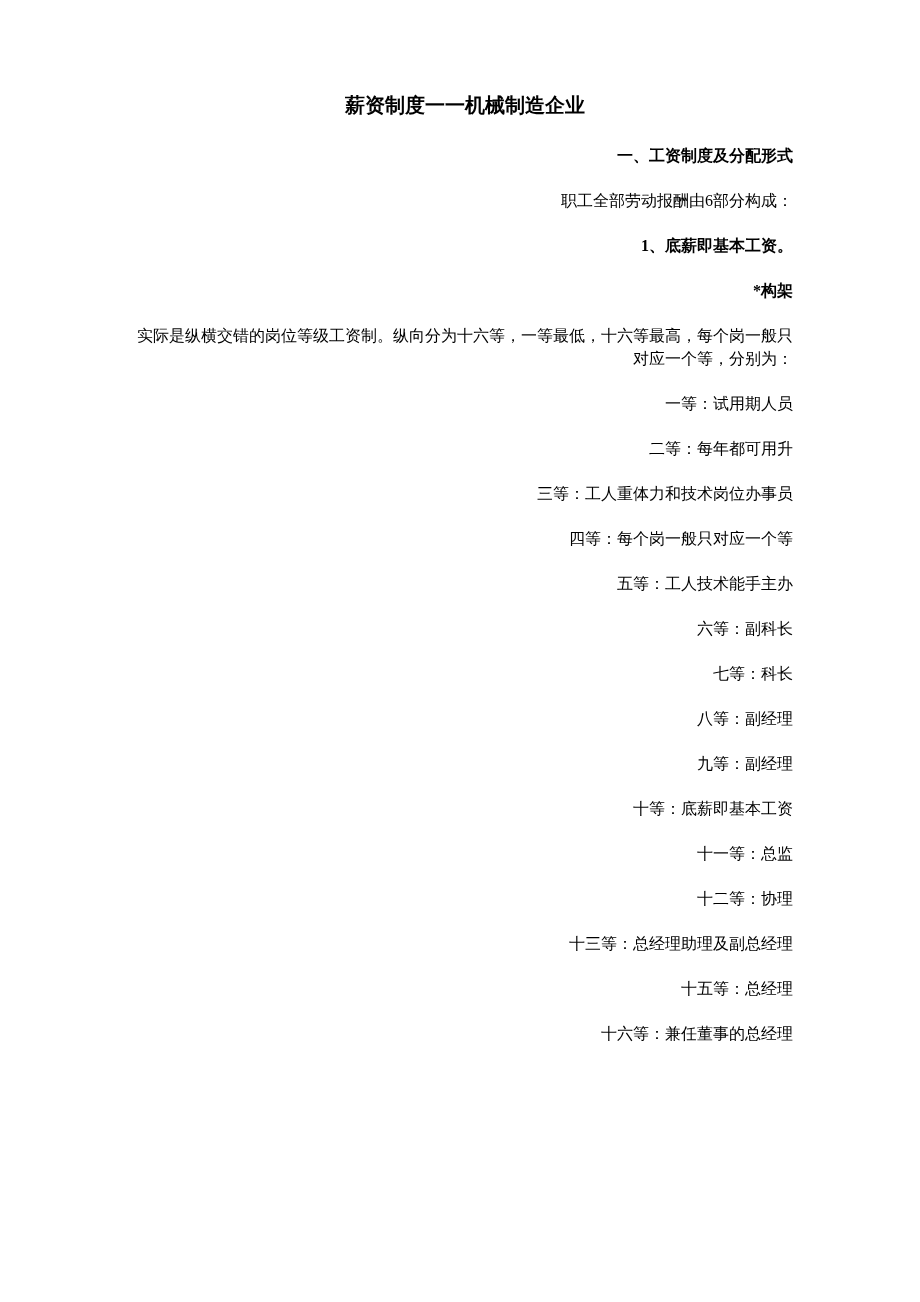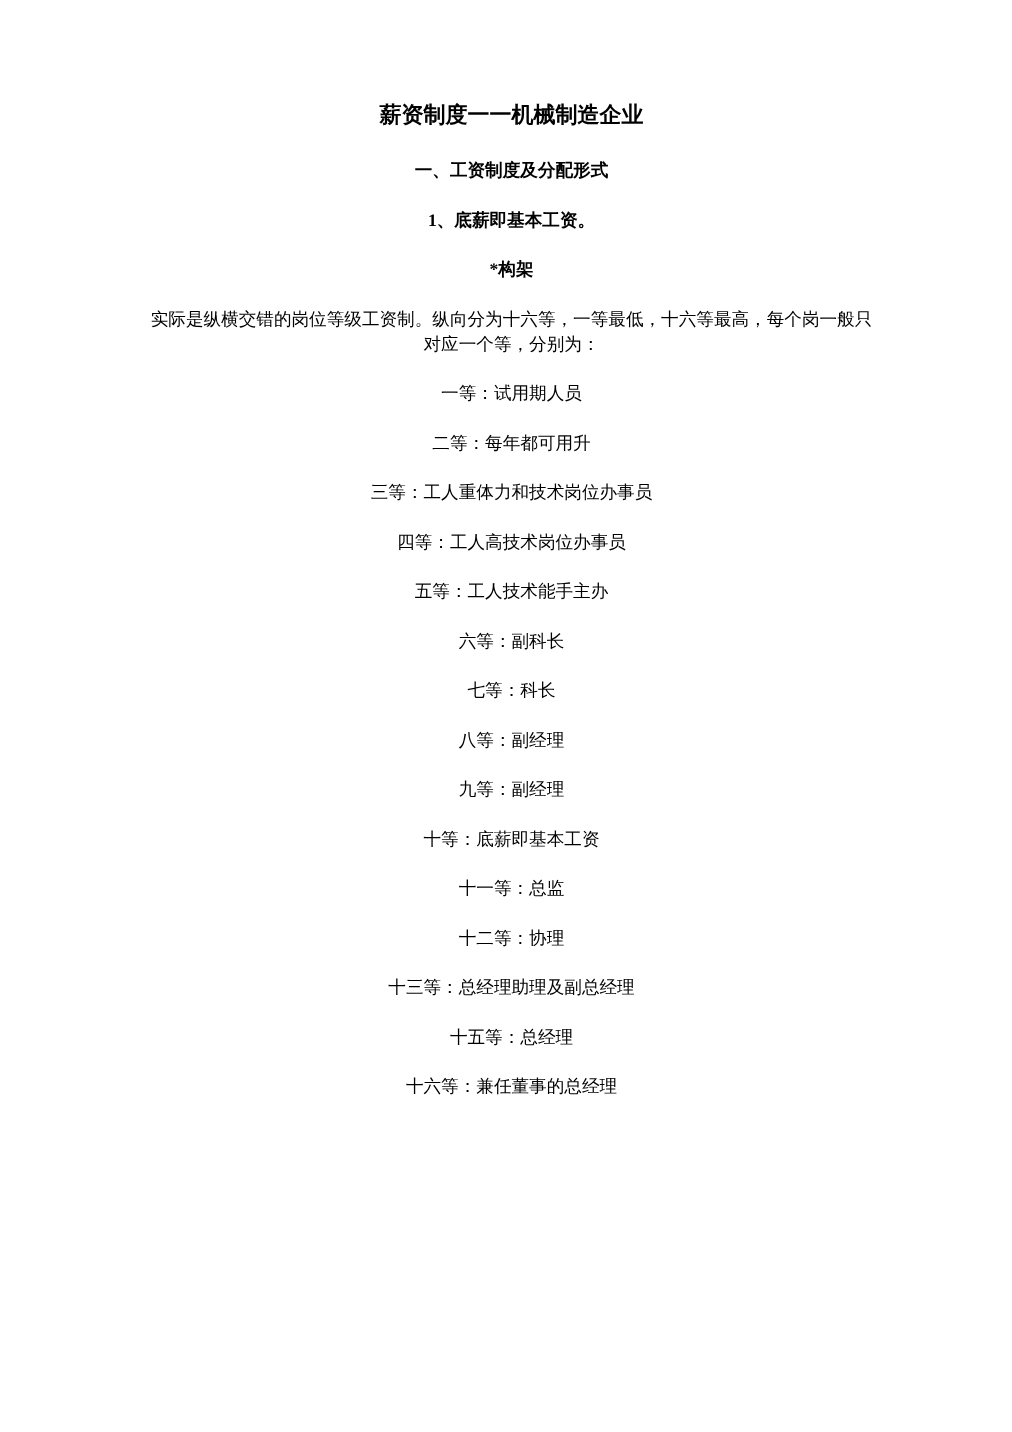--- a/index.html
+++ b/index.html
@@ -23,45 +23,46 @@
     font-size: 20px;
     font-weight: bold;
     line-height: 26px;
     text-align: center;
     margin: 0 0 26px 0;
   }
   .page p {
     font-size: 16px;
     line-height: 23px;
     margin: 12px 0 22px 0;
-    text-align: center;
+    text-align: right;
   }
   .bold {
     font-weight: bold;
   }
 </style>
 </head>
 <body>
 
 <div class="page">
   <h1 class="doc-title">薪资制度一一机械制造企业</h1>
 
   <p class="bold">一、工资制度及分配形式</p>
 
+  <p>职工全部劳动报酬由6部分构成：</p>
 
   <p class="bold">1、底薪即基本工资。</p>
 
   <p class="bold">*构架</p>
 
   <p>实际是纵横交错的岗位等级工资制。纵向分为十六等，一等最低，十六等最高，每个岗一般只对应一个等，分别为：</p>
 
   <p>一等：试用期人员</p>
   <p>二等：每年都可用升</p>
   <p>三等：工人重体力和技术岗位办事员</p>
-  <p>四等：工人高技术岗位办事员</p>
+  <p>四等：每个岗一般只对应一个等</p>
   <p>五等：工人技术能手主办</p>
   <p>六等：副科长</p>
   <p>七等：科长</p>
   <p>八等：副经理</p>
   <p>九等：副经理</p>
   <p>十等：底薪即基本工资</p>
   <p>十一等：总监</p>
   <p>十二等：协理</p>
   <p>十三等：总经理助理及副总经理</p>
   <p>十五等：总经理</p>

